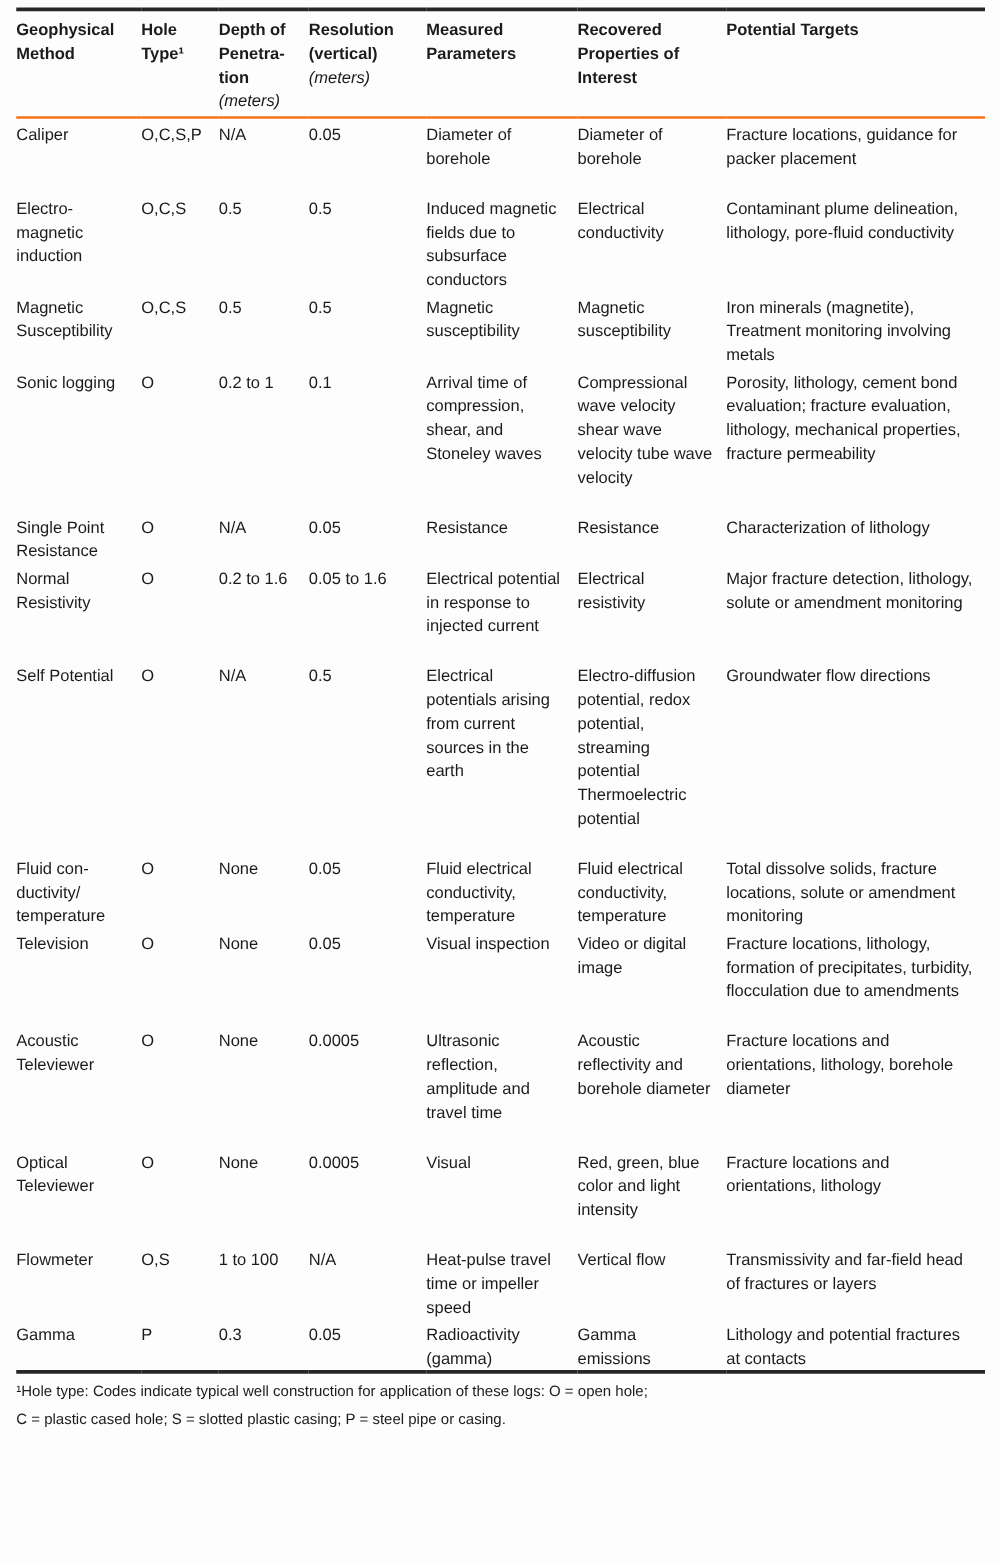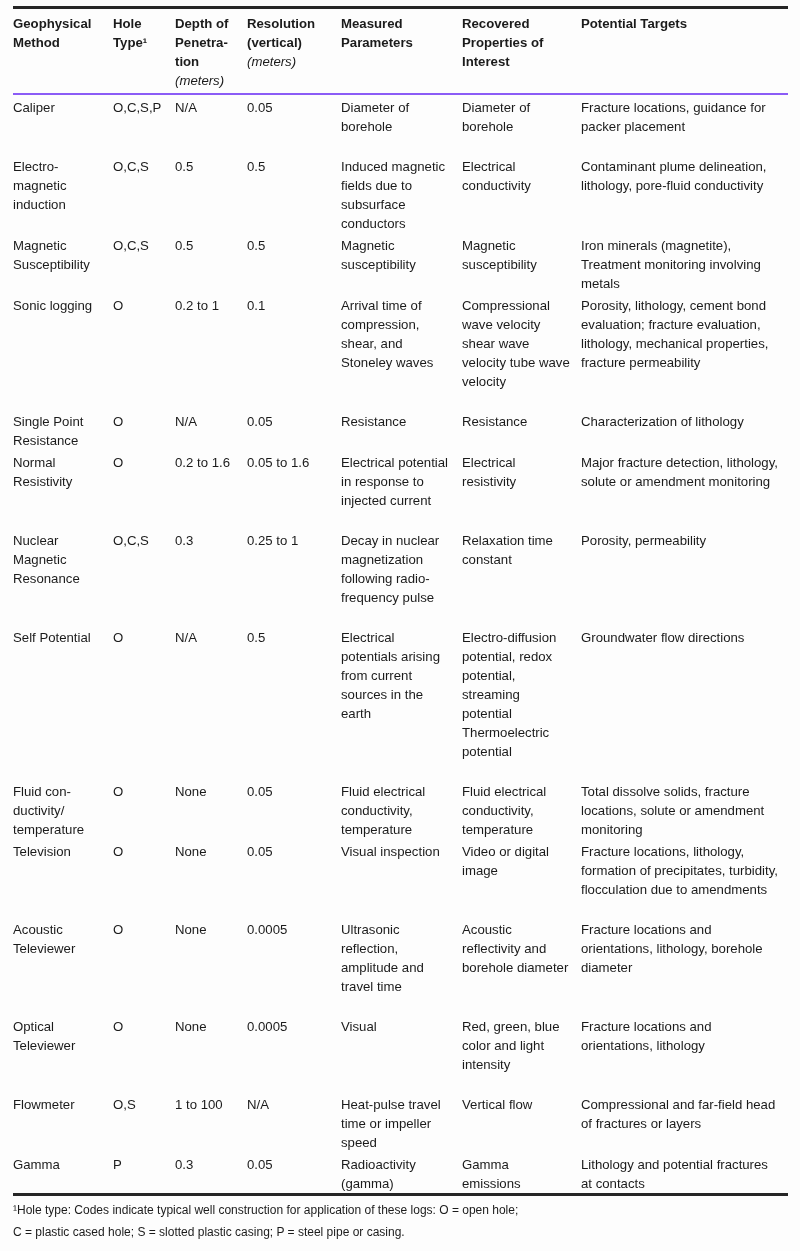--- a/index.html
+++ b/index.html
@@ -35,21 +35,21 @@
   col.c5 { width: 119px; }
   col.c6 { width: 207px; }
   th, td {
     vertical-align: top;
     text-align: left;
     padding: 0 10px 0 0;
     overflow: hidden;
   }
   thead th {
     font-weight: bold;
-    border-bottom: 2px solid #8b5cf6;
+    border-bottom: 2px solid #f97316;
     padding-top: 5px;
     padding-bottom: 3px;
   }
   thead .hsub {
     display: block;
     font-weight: normal;
     font-style: italic;
   }
   tbody td {
     padding-top: 3px;
@@ -158,29 +158,20 @@
         <tr class="g1">
       <td>Normal Resistivity</td>
       <td>O</td>
       <td>0.2 to 1.6</td>
       <td>0.05 to 1.6</td>
       <td>Electrical potential in response to injected current</td>
       <td>Electrical resistivity</td>
       <td>Major fracture detection, lithology, solute or amendment monitoring</td>
     </tr>
         <tr class="g1">
-      <td>Nuclear Magnetic Resonance</td>
-      <td>O,C,S</td>
-      <td>0.3</td>
-      <td>0.25 to 1</td>
-      <td>Decay in nuclear magnetization following radio-frequency pulse</td>
-      <td>Relaxation time constant</td>
-      <td>Porosity, permeability</td>
-    </tr>
-        <tr class="g1">
       <td>Self Potential</td>
       <td>O</td>
       <td>N/A</td>
       <td>0.5</td>
       <td>Electrical potentials arising from current sources in the earth</td>
       <td>Electro-diffusion potential, redox potential, streaming potential Thermoelectric potential</td>
       <td>Groundwater flow directions</td>
     </tr>
         <tr>
       <td>Fluid con-ductivity/​temperature</td>
@@ -218,21 +209,21 @@
       <td>Red, green, blue color and light intensity</td>
       <td>Fracture locations and orientations, lithology</td>
     </tr>
         <tr>
       <td>Flowmeter</td>
       <td>O,S</td>
       <td>1 to 100</td>
       <td>N/A</td>
       <td>Heat-pulse travel time or impeller speed</td>
       <td>Vertical flow</td>
-      <td>Compressional and far-field head of fractures or layers</td>
+      <td>Transmissivity and far-field head of fractures or layers</td>
     </tr>
         <tr>
       <td>Gamma</td>
       <td>P</td>
       <td>0.3</td>
       <td>0.05</td>
       <td>Radioactivity (gamma)</td>
       <td>Gamma emissions</td>
       <td>Lithology and potential fractures at contacts</td>
     </tr>

